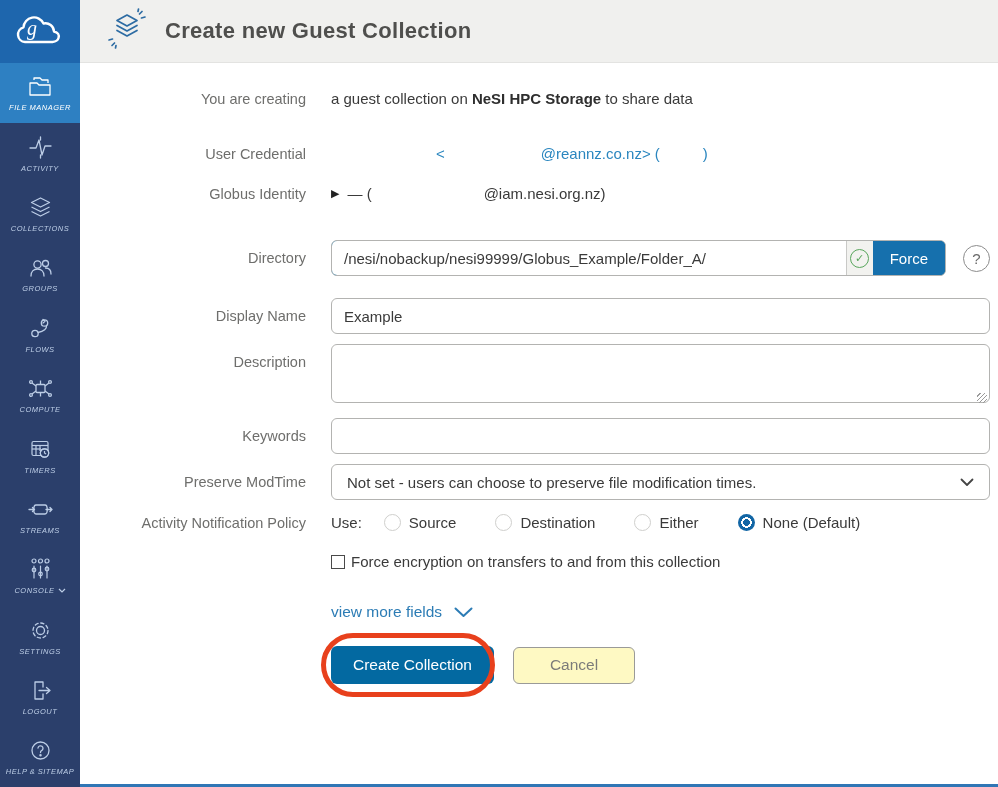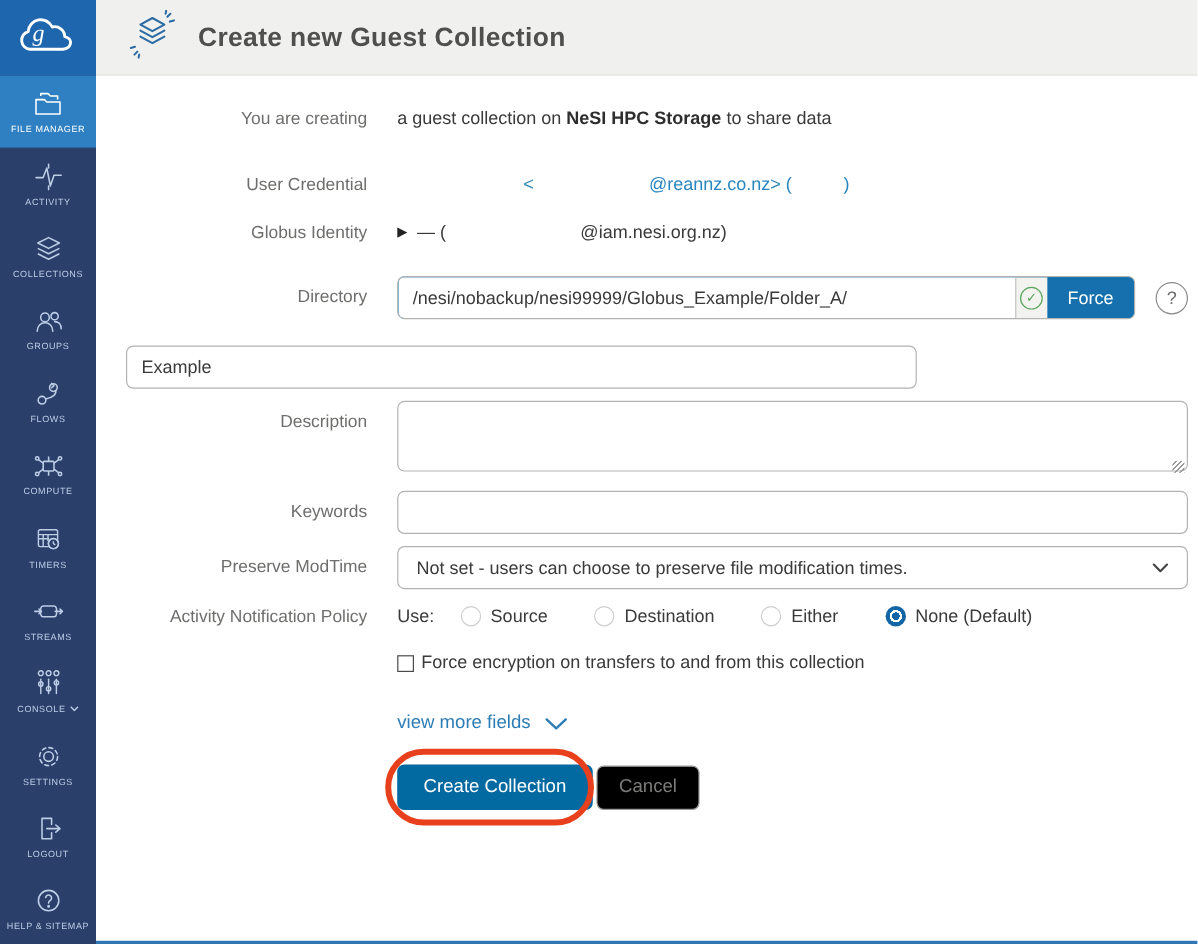--- a/index.html
+++ b/index.html
@@ -8,42 +8,42 @@
     font-family:"Liberation Sans", sans-serif;
     background:#fff; position:relative; overflow:hidden;
   }
 
   
   .sidebar { position:absolute; left:0; top:0; bottom:0; width:80px; background:#2b3f6b; z-index:5; display:flex; flex-direction:column; }
   .logo-tile { height:63px; background:#1e66ad; display:flex; align-items:center; justify-content:center; flex:none; }
   .nav-item { height:60.4px; flex:none; display:flex; flex-direction:column; align-items:center; justify-content:center; gap:4px; color:#bccde6; cursor:pointer; }
   .nav-item.on { background:#2e80c2; color:#fff; }
   .nav-item svg { display:block; }
-  .nav-label { font-size:7.5px; letter-spacing:.5px; white-space:nowrap; display:flex; align-items:center; gap:3px; }
+  .nav-label { font-size:7.5px; letter-spacing:.5px; white-space:nowrap; display:flex; align-items:center; gap:3px;font-style:italic; }
 
   
   .header { position:absolute; left:80px; top:0; right:0; height:63px; background:#f0f0ee; border-bottom:1px solid #e3e3e1; display:flex; align-items:center; padding-left:26px; gap:17px; }
   .header-title { font-size:22px; color:#4f4f4d; letter-spacing:.3px; }
 
   
   .main { position:absolute; left:80px; top:64px; right:0; bottom:3px; background:#fff; }
   .form { padding-top:26px; }
   .row { display:flex; align-items:center; padding-left:0; }
   .row .lbl { width:226px; flex:none; text-align:right; font-size:14.5px; color:#6e6e6c; }
   .row .val { margin-left:25px; width:659px; flex:none; display:flex; align-items:center; }
 
   .txt { font-size:15px; color:#3a3a3a; }
   .bold { font-weight:bold; color:#2e2e2e; }
   .blue-frag { color:#2a86bf; font-size:15px; }
   .gap1{ width:105px; } .gap2{ width:96px; } .gap3{ width:43px; } .gap4{ width:112px; }
   .caret-glyph { color:#222; font-size:11px; margin-right:8px; }
 
   .row-creating { margin-bottom:38px; }
   .row-cred     { margin-bottom:23px; }
-  .row-ident    { margin-bottom:28px; }
+  .row-ident    { margin-bottom:38px; }
   .row-dir      { margin-bottom:22px; }
   .row-dname    { margin-bottom:10px; }
   .row-desc     { margin-bottom:11px; }
   .row-keyw     { margin-bottom:10px; }
   .row-modtime  { margin-bottom:14px; }
   .row-radios   { margin-bottom:22px; }
   .row-check    { margin-bottom:33px;align-items:center; }
   .row-viewmore { margin-bottom:25px; }
 
   .input, .textarea, .selectbox {
@@ -72,21 +72,21 @@
   .radio { width:17px; height:17px; border-radius:50%; border:1.5px solid #cfcfcd; margin-right:8px; flex:none; background:#fff; }
   .radio.on { border:none; background:radial-gradient(circle, #1266a5 0 3.2px, #fff 3.2px 5.2px, #1266a5 5.2px 9px); }
 
   .check-row { display:flex; align-items:center; font-size:15px; color:#3a3a3a; cursor:pointer; }
   .checkbox { width:14px; height:14px; border:1.5px solid #4a4a4a; margin-right:6px; flex:none; background:#fff; }
 
   .viewmore { display:flex; align-items:center; gap:12px; color:#2c7cb5; font-size:15.5px; cursor:pointer; }
 
   .btn-row { position:relative; display:flex; align-items:center; }
   .create-btn { background:#0369a1; color:#fff; border:none; border-radius:6px; height:38px; padding:0 22px; font-size:15.5px; font-family:"Liberation Sans", sans-serif; cursor:pointer; }
-  .cancel-btn { background:#000000; color:#7c7c7a; border:1px solid #9a9a98; border-radius:6px; height:37px; padding:0 18px; font-size:15.5px; font-family:"Liberation Sans", sans-serif; margin-left:3px; cursor:pointer; }
+  .cancel-btn { background:#fef9c3; color:#7c7c7a; border:1px solid #9a9a98; border-radius:6px; height:37px; padding:0 36px; font-size:15.5px; font-family:"Liberation Sans", sans-serif; margin-left:19px; cursor:pointer; }
   .red-ring { position:absolute; left:-10px; top:-13px; width:174px; height:64px; border:5px solid #e8401c; border-radius:32px; pointer-events:none; }
 
   .footer-line { position:absolute; left:80px; right:0; bottom:0; height:3px; background:#3076b5; }
 </style>
 </head>
 <body>
 
 <nav class="sidebar">
   <div class="logo-tile">
     <span>
@@ -303,20 +303,21 @@
           <div class="check-seg">
             <span class="ok-circle">✓</span>
           </div>
           <button class="browse-btn">Force</button>
         </div>
         <div class="help-circle">?</div>
       </div>
     </div>
 
     <div class="row row-dname">
+      <div class="lbl">Display Name</div>
       <div class="val">
         <input class="input" type="text" value="Example" style="">
       </div>
     </div>
 
     <div class="row row-desc" style="align-items:flex-start">
       <div class="lbl" style="padding-top:10px">Description</div>
       <div class="val">
         <div class="desc-wrap">
           <textarea class="textarea" style=""></textarea>

